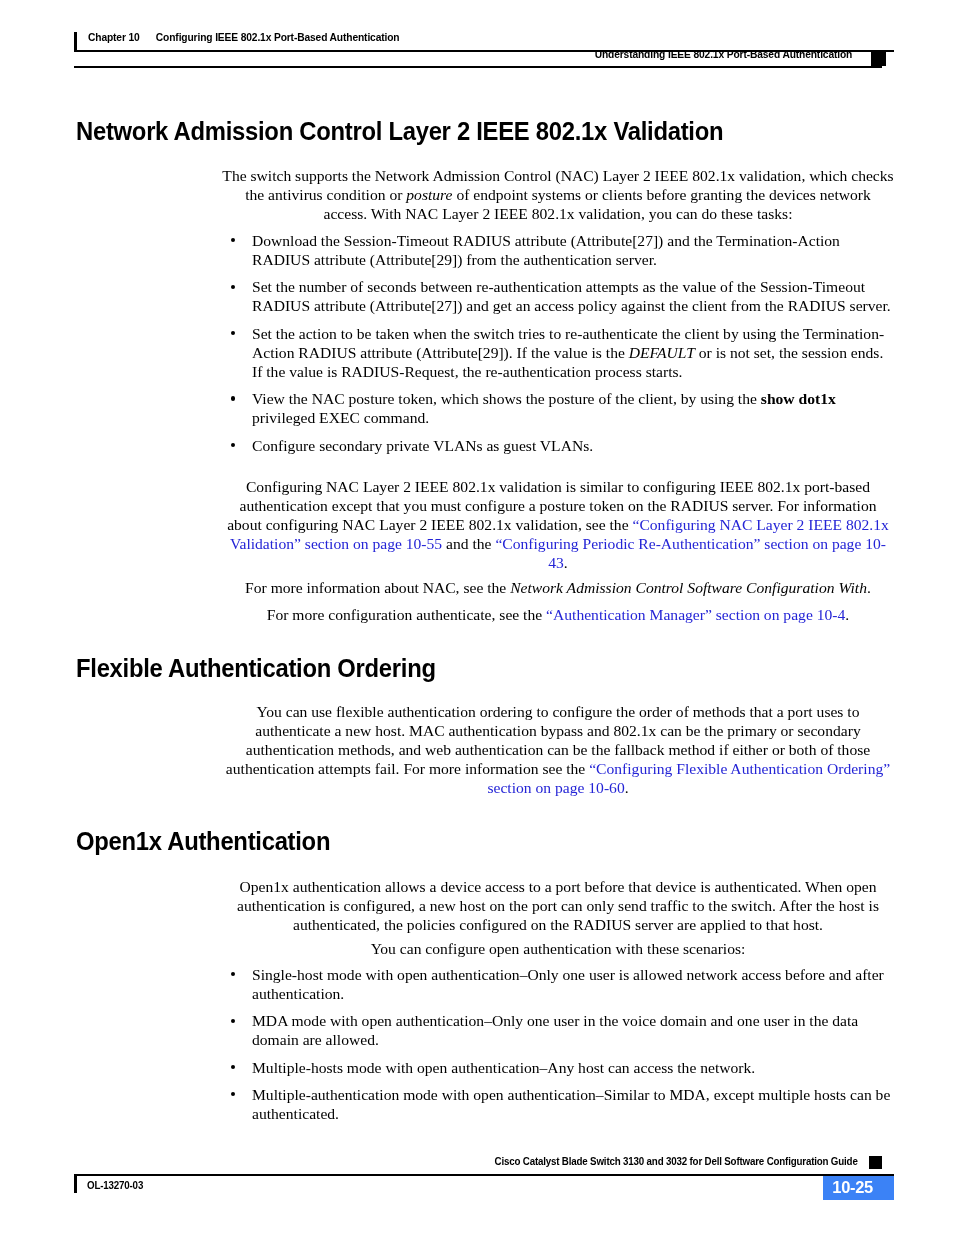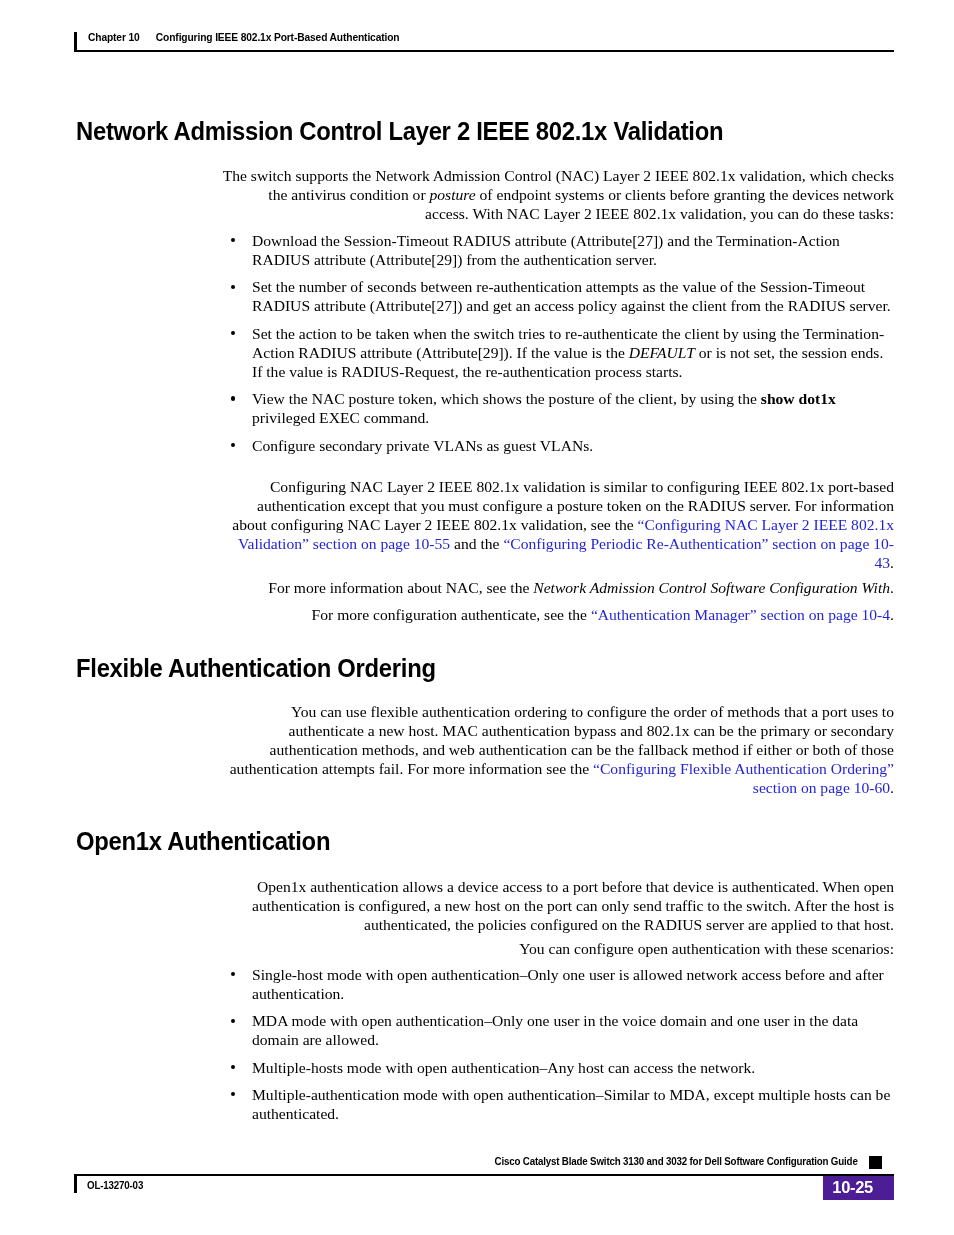--- a/index.html
+++ b/index.html
@@ -120,21 +120,21 @@
   #h-flex   { top: 656px; }
   #h-open1x { top: 829px; }
 
   
   .para {
     position: absolute;
     left: 222px;
     width: 672px;
     font-size: 15.6px;
     line-height: 19.05px;
-    text-align: right;
+    text-align: center;
     margin: 0;
   }
   .para .lnk { color: #2424d6; }
   .para em   { font-style: italic; }
 
   
   .blist {
     position: absolute;
     left: 222px;
     width: 672px;
@@ -217,21 +217,21 @@
     white-space: nowrap;
     transform: scaleX(0.88);
     transform-origin: left top;
   }
   .ftr .pagebox {
     position: absolute;
     right: 0px;
     top: 21px;
     min-width: 66px;
     height: 24px;
-    background: #4c1d95;
+    background: #3b82f6;
     color: #fff;
     font-family: "Liberation Sans", "DejaVu Sans", sans-serif;
     font-weight: bold;
     font-size: 16.5px;
     letter-spacing: -0.3px;
     display: flex;
     align-items: center;
     justify-content: center;
     box-sizing: border-box;
     padding: 0 21px 1px 9px;
@@ -243,20 +243,25 @@
 <div class="page">
 
   <div class="hdr-left">
     <span class="tick"></span>
     <div class="txt">
       <span class="chap">Chapter 10</span><span>Configuring IEEE 802.1x Port-Based Authentication</span>
     </div>
     <span class="rule"></span>
   </div>
 
+  <div class="hdr-right">
+    <div class="txt">Understanding IEEE 802.1x Port-Based Authentication</div>
+    <span class="sq"></span>
+    <span class="rule"></span>
+  </div>
 
   <h1 class="sec" id="h-nac">Network Admission Control Layer 2 IEEE 802.1x Validation</h1>
 
   <p class="para" id="p-nac-intro" style="top:166px;"><span>The switch supports the Network Admission Control (NAC) Layer 2 IEEE 802.1x validation, which checks the antivirus condition or </span><em>posture</em><span> of endpoint systems or clients before granting the devices network access. With NAC Layer 2 IEEE 802.1x validation, you can do these tasks:</span></p>
 
   <ul class="blist" id="nac-bullets" style="top:231px;">
       <li><span class="bullet"></span><span><span>Download the Session-Timeout RADIUS attribute (Attribute[27]) and the Termination-Action RADIUS attribute (Attribute[29]) from the authentication server.</span></span></li>
       <li><span class="bullet"></span><span><span>Set the number of seconds between re-authentication attempts as the value of the Session-Timeout RADIUS attribute (Attribute[27]) and get an access policy against the client from the RADIUS server.</span></span></li>
       <li><span class="bullet"></span><span><span>Set the action to be taken when the switch tries to re-authenticate the client by using the Termination-Action RADIUS attribute (Attribute[29]). If the value is the </span><em>DEFAULT</em><span> or is not set, the session ends. If the value is RADIUS-Request, the re-authentication process starts.</span></span></li>
       <li><span class="bullet"></span><span><span>View the NAC posture token, which shows the posture of the client, by using the </span><b>show dot1x</b><span> privileged EXEC command.</span></span></li>

